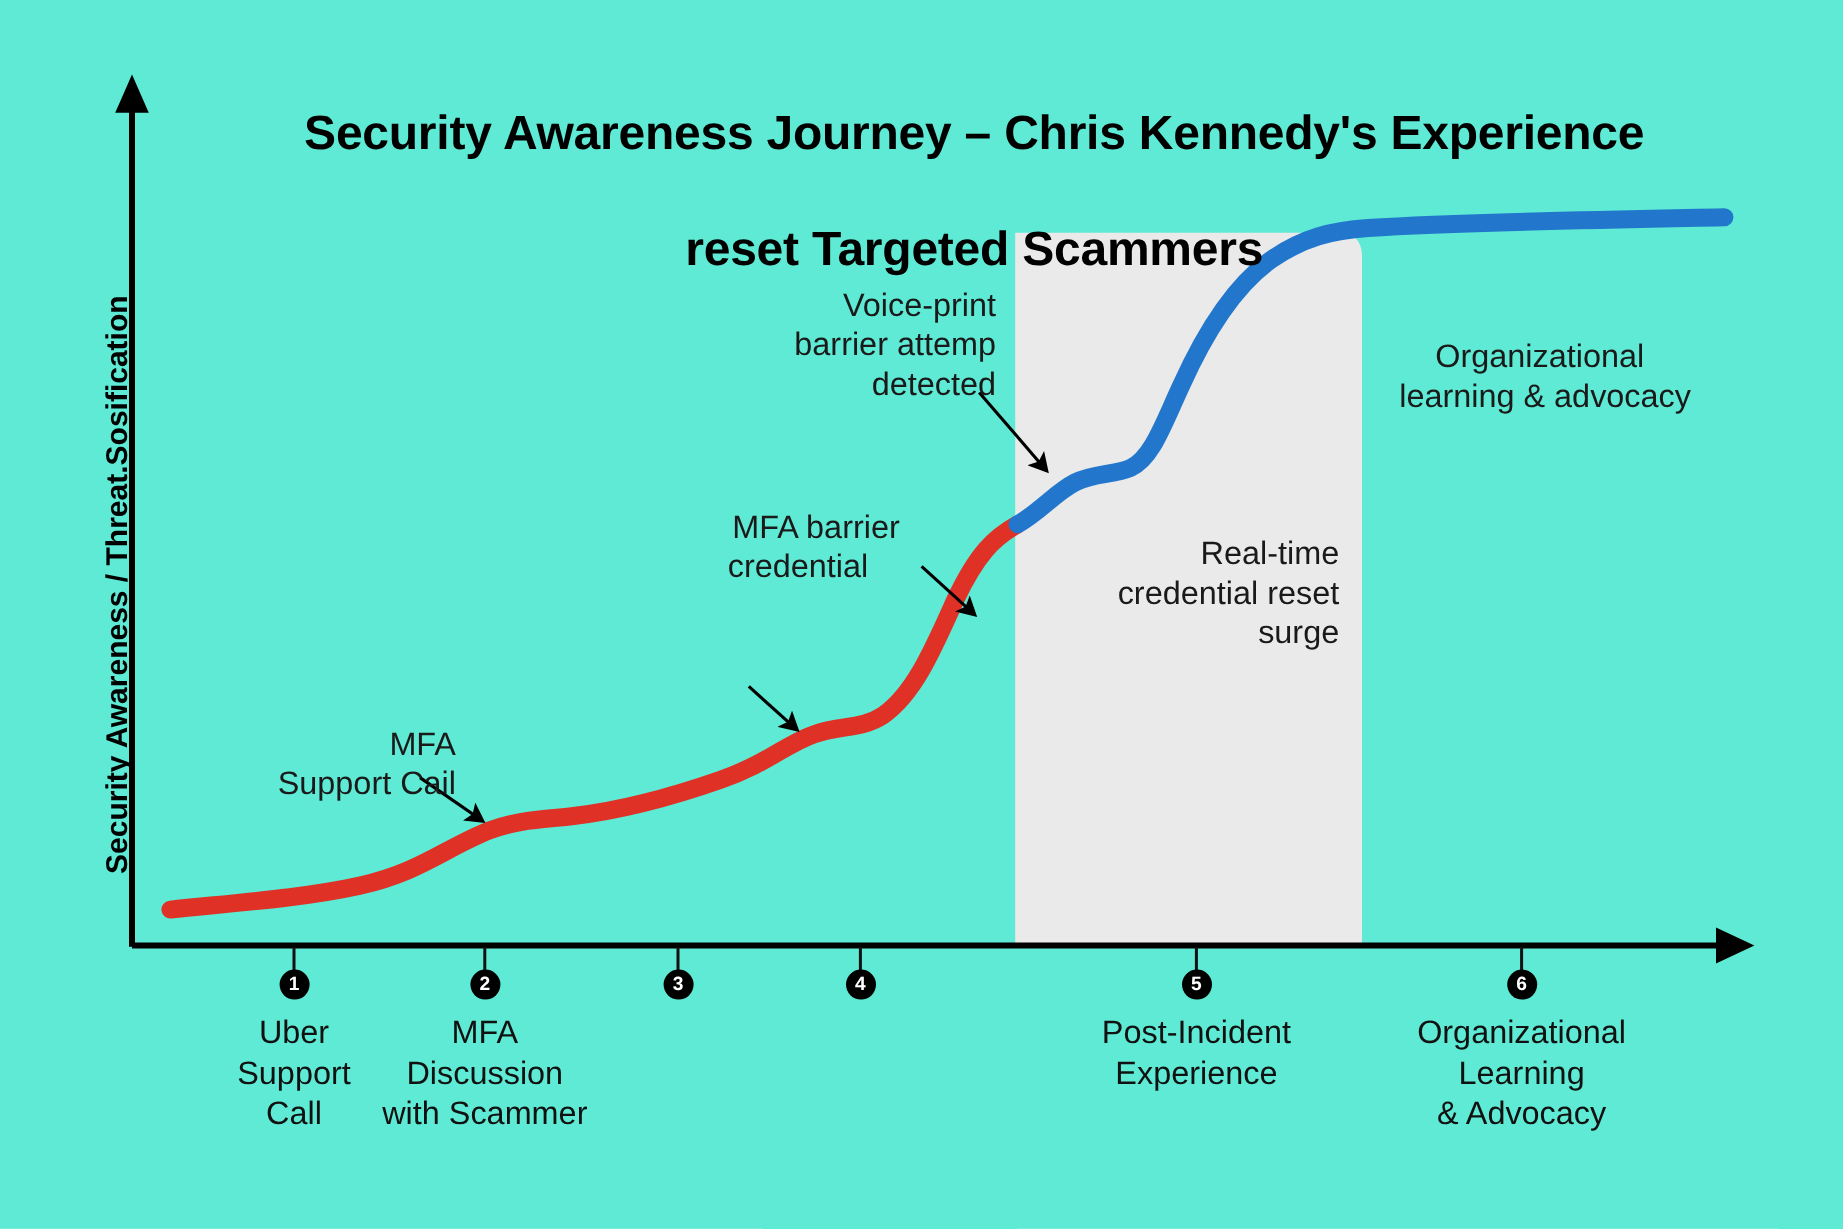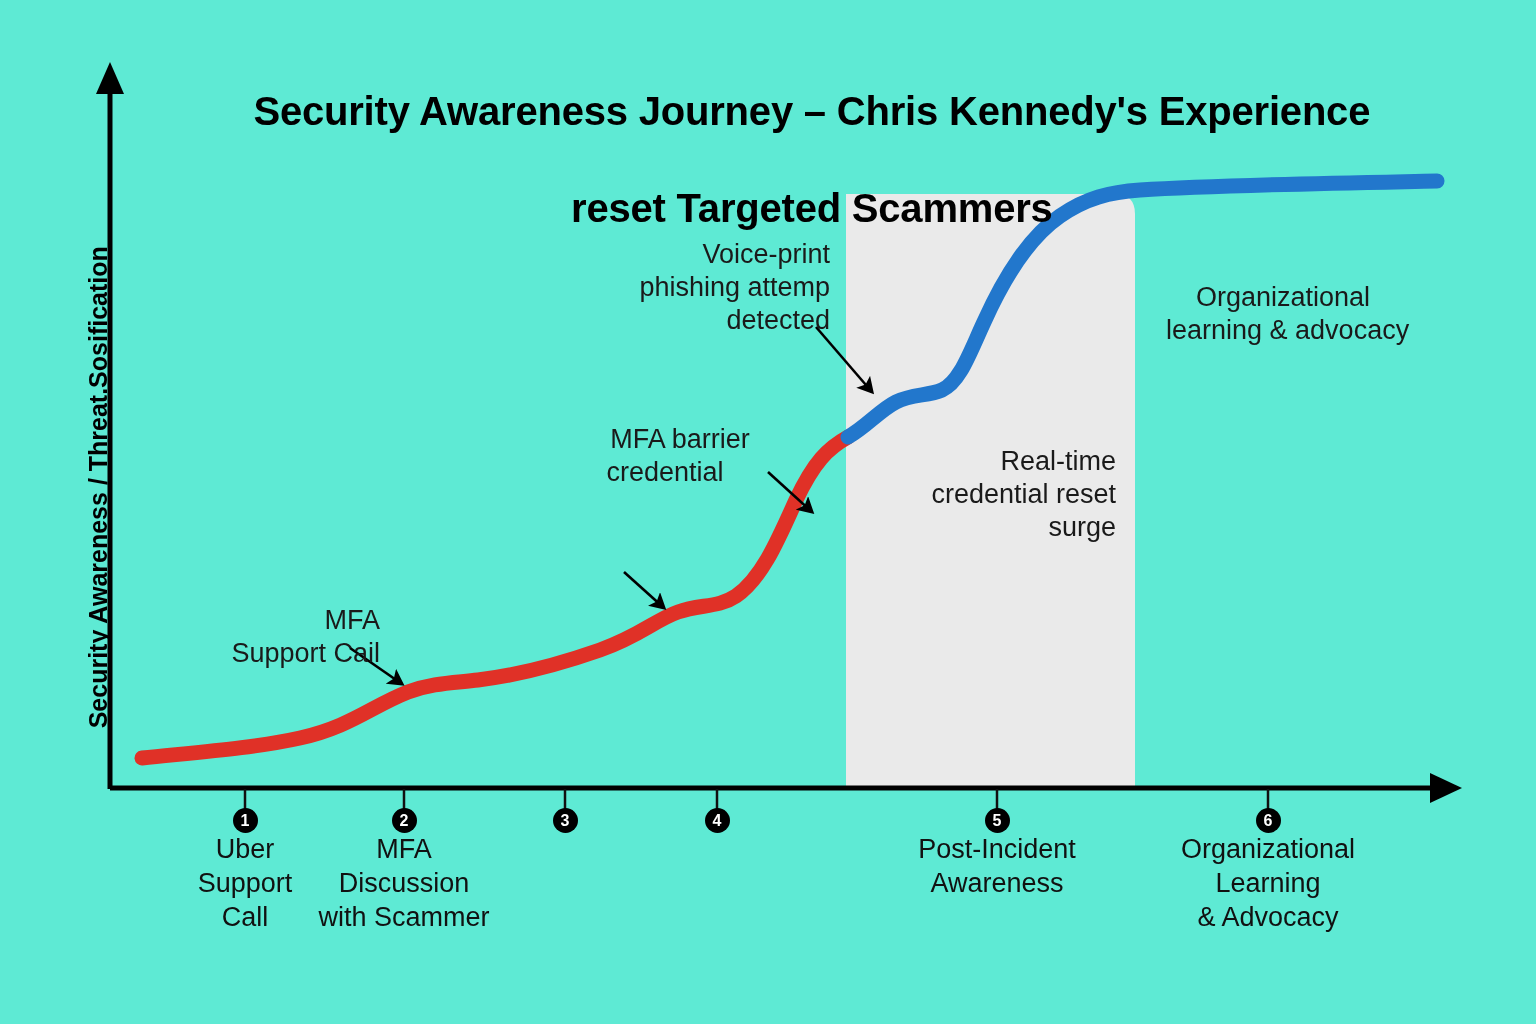--- a/index.html
+++ b/index.html
@@ -102,21 +102,21 @@
     height: 25px;
     border-radius: 50%;
     background: #000;
     color: #fff;
     font-size: 16px;
     font-weight: bold;
     line-height: 1;
     vertical-align: middle;
   }
   .stage .stage-label {
-    margin-top: 0;
+    margin-top: 11px;
     font-size: 27px;
     color: #111;
     line-height: 1.25;
     white-space: pre-line;
   }
 </style>
 </head>
 <body>
 
 <div id="stage">
@@ -184,21 +184,21 @@
   </div>
 
 
   <div class="txt annot" id="annot-mfa-barrier">
     <span style="white-space:pre-line">MFA barrier
 credential</span>
   </div>
 
   <div class="txt annot" id="annot-voiceprint">
     <span style="white-space:pre-line">Voice-print
-phishing attemp
+barrier attemp
 detected</span>
   </div>
 
   <div class="txt annot" id="annot-realtime">
     <span style="white-space:pre-line">Real-time
 credential reset
 surge</span>
   </div>
 
   <div class="txt annot" id="annot-orglearning">
@@ -209,19 +209,19 @@
   <div id="stages-host">
       <div class="stage" style="left: 245px;"><span class="badge">1</span><div class="stage-label">Uber
 Support
 Call</div></div>
       <div class="stage" style="left: 404px;"><span class="badge">2</span><div class="stage-label">MFA
 Discussion
 with Scammer</div></div>
       <div class="stage" style="left: 565px;"><span class="badge">3</span></div>
       <div class="stage" style="left: 717px;"><span class="badge">4</span></div>
       <div class="stage" style="left: 997px;"><span class="badge">5</span><div class="stage-label">Post-Incident
-Awareness</div></div>
+Experience</div></div>
       <div class="stage" style="left: 1268px;"><span class="badge">6</span><div class="stage-label">Organizational
 Learning
 &amp; Advocacy</div></div>
     </div>
 
 </div>
 
 </body></html>

